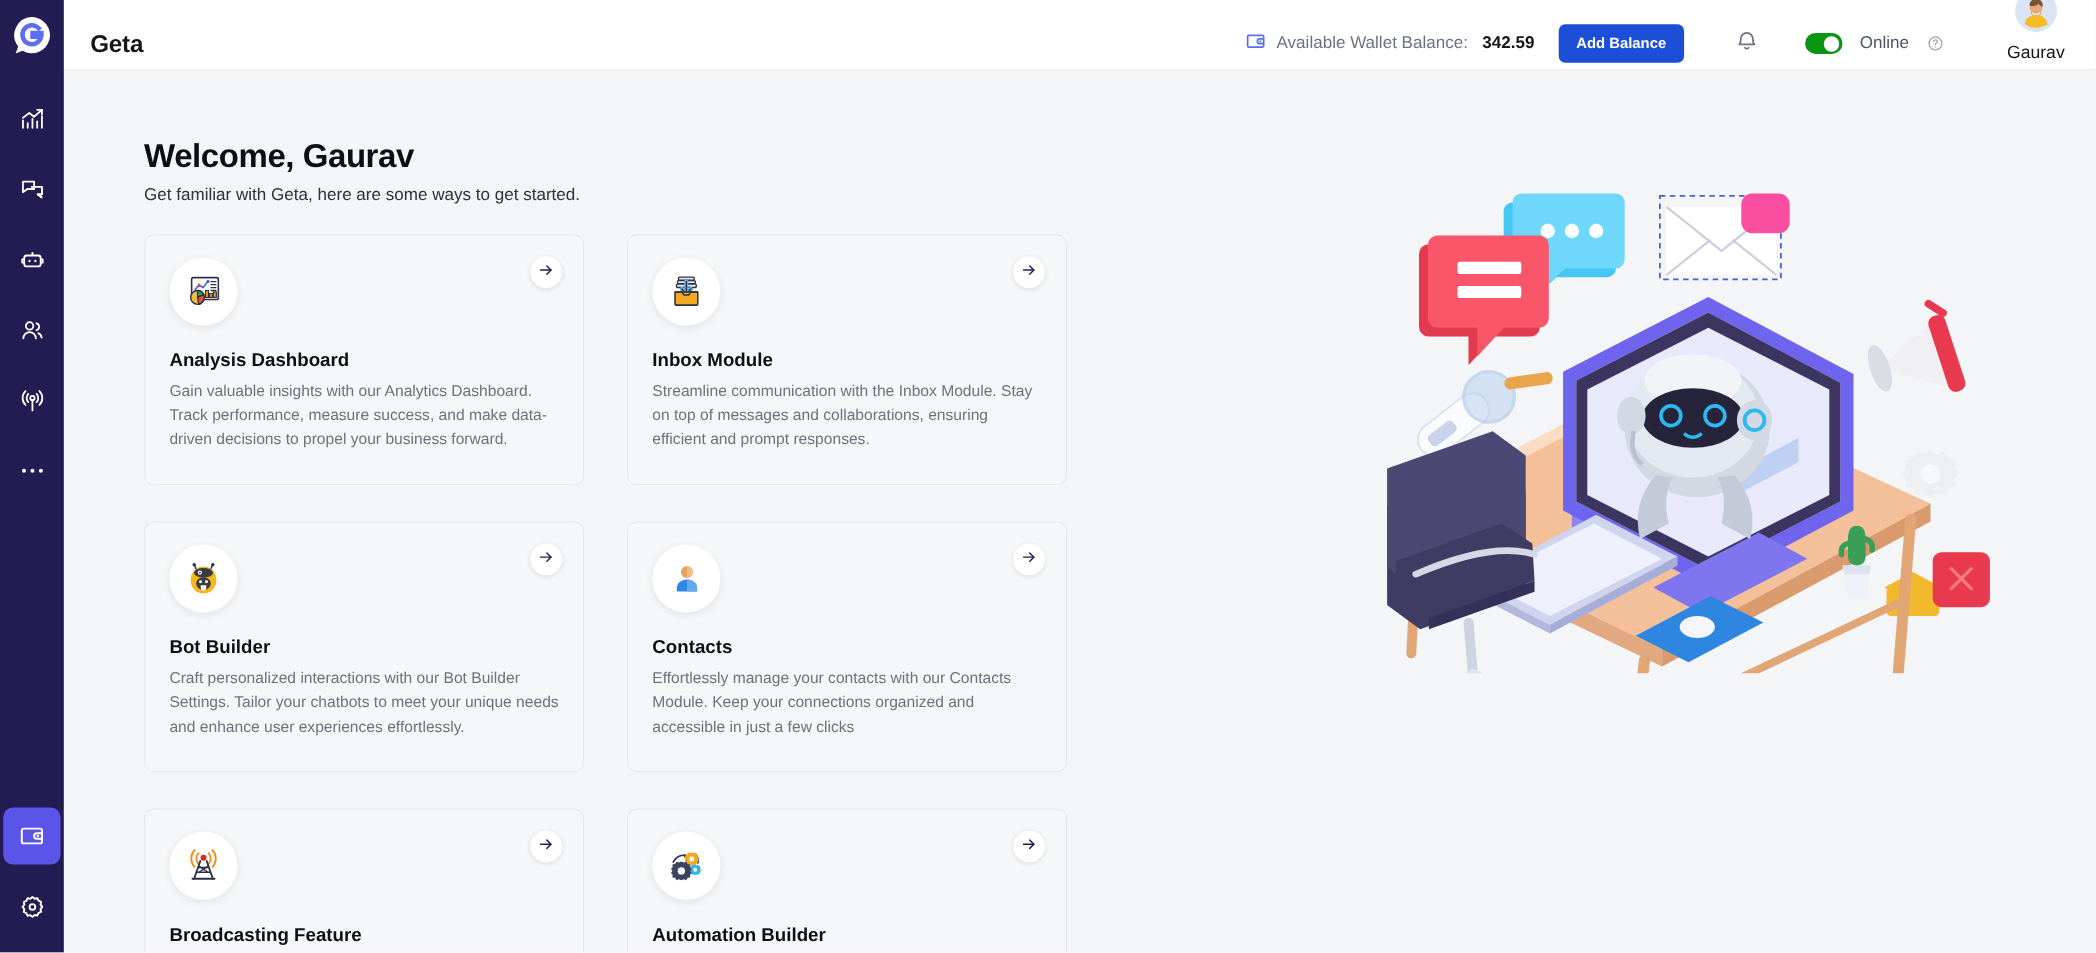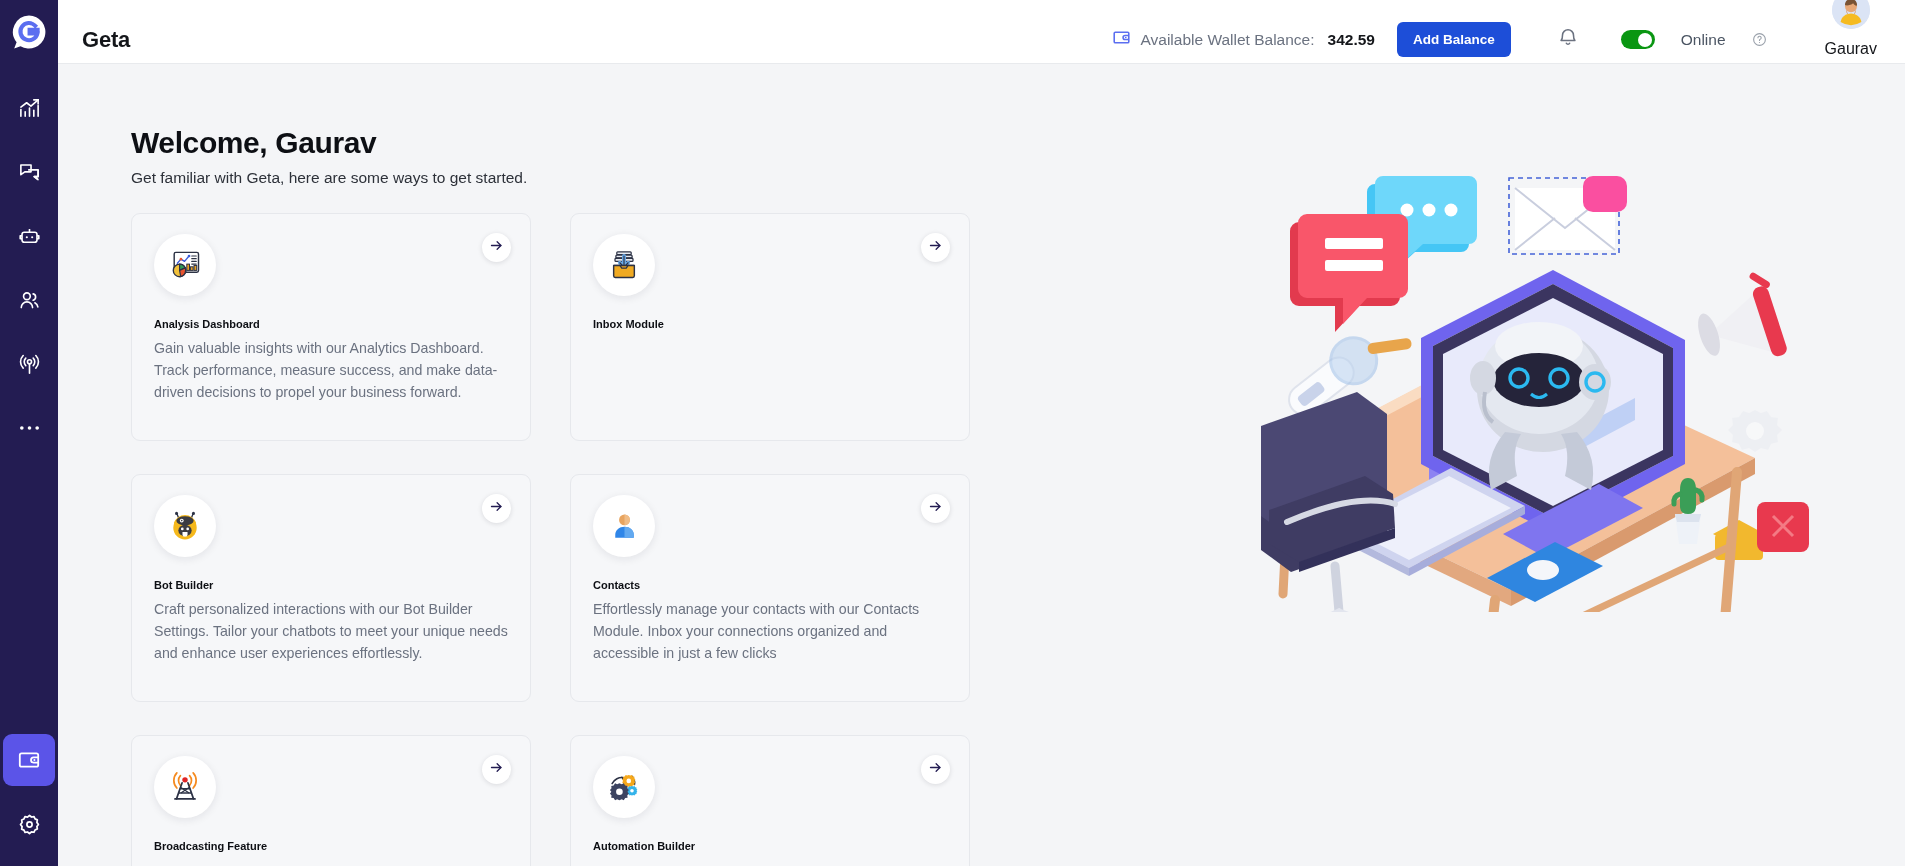--- a/index.html
+++ b/index.html
@@ -120,21 +120,21 @@
     font-family: "Liberation Sans", sans-serif;
     white-space: nowrap;
   }
   .bell-btn {
     width: 46px; height: 46px;
     display: flex; align-items: center; justify-content: center;
     cursor: pointer;
     margin-left: 34px;
   }
   .status-group {
-    display: flex; align-items: center; gap: 26px;
+    display: flex; align-items: center; gap: 16px;
     margin-left: 30px;
   }
   .toggle {
     width: 34px; height: 19px;
     border-radius: 10px;
     background: #0a9612;
     position: relative;
     cursor: pointer;
     flex: 0 0 34px;
   }
@@ -221,21 +221,21 @@
     top: 19px; right: 19px;
     width: 29px; height: 29px;
     border-radius: 50%;
     background: #ffffff;
     box-shadow: 0 1px 5px rgba(20,25,40,0.13);
     display: flex; align-items: center; justify-content: center;
     cursor: pointer;
   }
   .card-title {
     margin-top: 22px;
-    font-size: 11px;
+    font-size: 17px;
     font-weight: bold;
     color: #0d0f14;
   }
   .card-desc {
     margin-top: 7px;
     font-size: 14.2px;
     line-height: 22px;
     color: #6b7280;
   }
 
@@ -478,20 +478,21 @@
                 <rect x="12" y="5.5" width="16" height="3" rx="1" fill="#e7eaf0" stroke="#2c3245" stroke-width="1.4"></rect>
                 <rect x="11" y="9" width="18" height="3" rx="1" fill="#e7eaf0" stroke="#2c3245" stroke-width="1.4"></rect>
                 <rect x="10" y="12.5" width="20" height="3.4" rx="1" fill="#e7eaf0" stroke="#2c3245" stroke-width="1.4"></rect>
                 <path d="M20 10 L20 22 M15.4 17.5 L20 22.5 L24.6 17.5" fill="none" stroke="#6aaae8" stroke-width="4.4" stroke-linecap="round" stroke-linejoin="round"></path>
                 <path d="M20 10 L20 22 M15.4 17.5 L20 22.5 L24.6 17.5" fill="none" stroke="#2c3245" stroke-width="1.3" stroke-linecap="round" stroke-linejoin="round"></path>
                 <path d="M8.5 20.5h23v11.5a1.8 1.8 0 0 1-1.8 1.8H10.3a1.8 1.8 0 0 1-1.8-1.8Z" fill="#f0aa22" stroke="#2c3245" stroke-width="1.6" stroke-linejoin="round"></path>
                 <path d="M8.5 20.5h7l2 3h5l2-3h7" fill="none" stroke="#2c3245" stroke-width="1.4" stroke-linejoin="round"></path>
               </svg>
             </div>
             <div class="card-title">Inbox Module</div>
+            <div class="card-desc">Streamline communication with the Inbox Module. Stay on top of messages and collaborations, ensuring efficient and prompt responses.</div>
           </div>
 
           <div class="card">
             <div class="card-arrow">
               <span>
                 <svg width="15" height="15" viewBox="0 0 24 24" fill="none" stroke="#231c52" stroke-width="2.1" stroke-linecap="round" stroke-linejoin="round">
                   <path d="M4 12h15"></path>
                     <path d="M13 6l6 6-6 6"></path>
                 </svg>
               </span>
@@ -528,21 +529,21 @@
             </div>
             <div class="card-icon">
               <svg width="33" height="33" viewBox="0 0 40 40">
                 <circle cx="20" cy="12" r="6.6" fill="#e8a45f"></circle>
                 <path d="M20 5.4a6.6 6.6 0 0 1 0 13.2Z" fill="#f0bc86"></path>
                 <path d="M20 20.4c6.2 0 11.2 4.3 11.2 9.6v3.6H8.8V30c0-5.3 5-9.6 11.2-9.6Z" fill="#2f86e8"></path>
                 <path d="M20 20.4c6.2 0 11.2 4.3 11.2 9.6v3.6H20Z" fill="#62a9f0"></path>
               </svg>
             </div>
             <div class="card-title">Contacts</div>
-            <div class="card-desc">Effortlessly manage your contacts with our Contacts Module. Inbox your connections organized and accessible in just a few clicks</div>
+            <div class="card-desc">Effortlessly manage your contacts with our Contacts Module. Keep your connections organized and accessible in just a few clicks</div>
           </div>
 
           <div class="card">
             <div class="card-arrow">
               <span>
                 <svg width="15" height="15" viewBox="0 0 24 24" fill="none" stroke="#231c52" stroke-width="2.1" stroke-linecap="round" stroke-linejoin="round">
                   <path d="M4 12h15"></path>
                     <path d="M13 6l6 6-6 6"></path>
                 </svg>
               </span>

